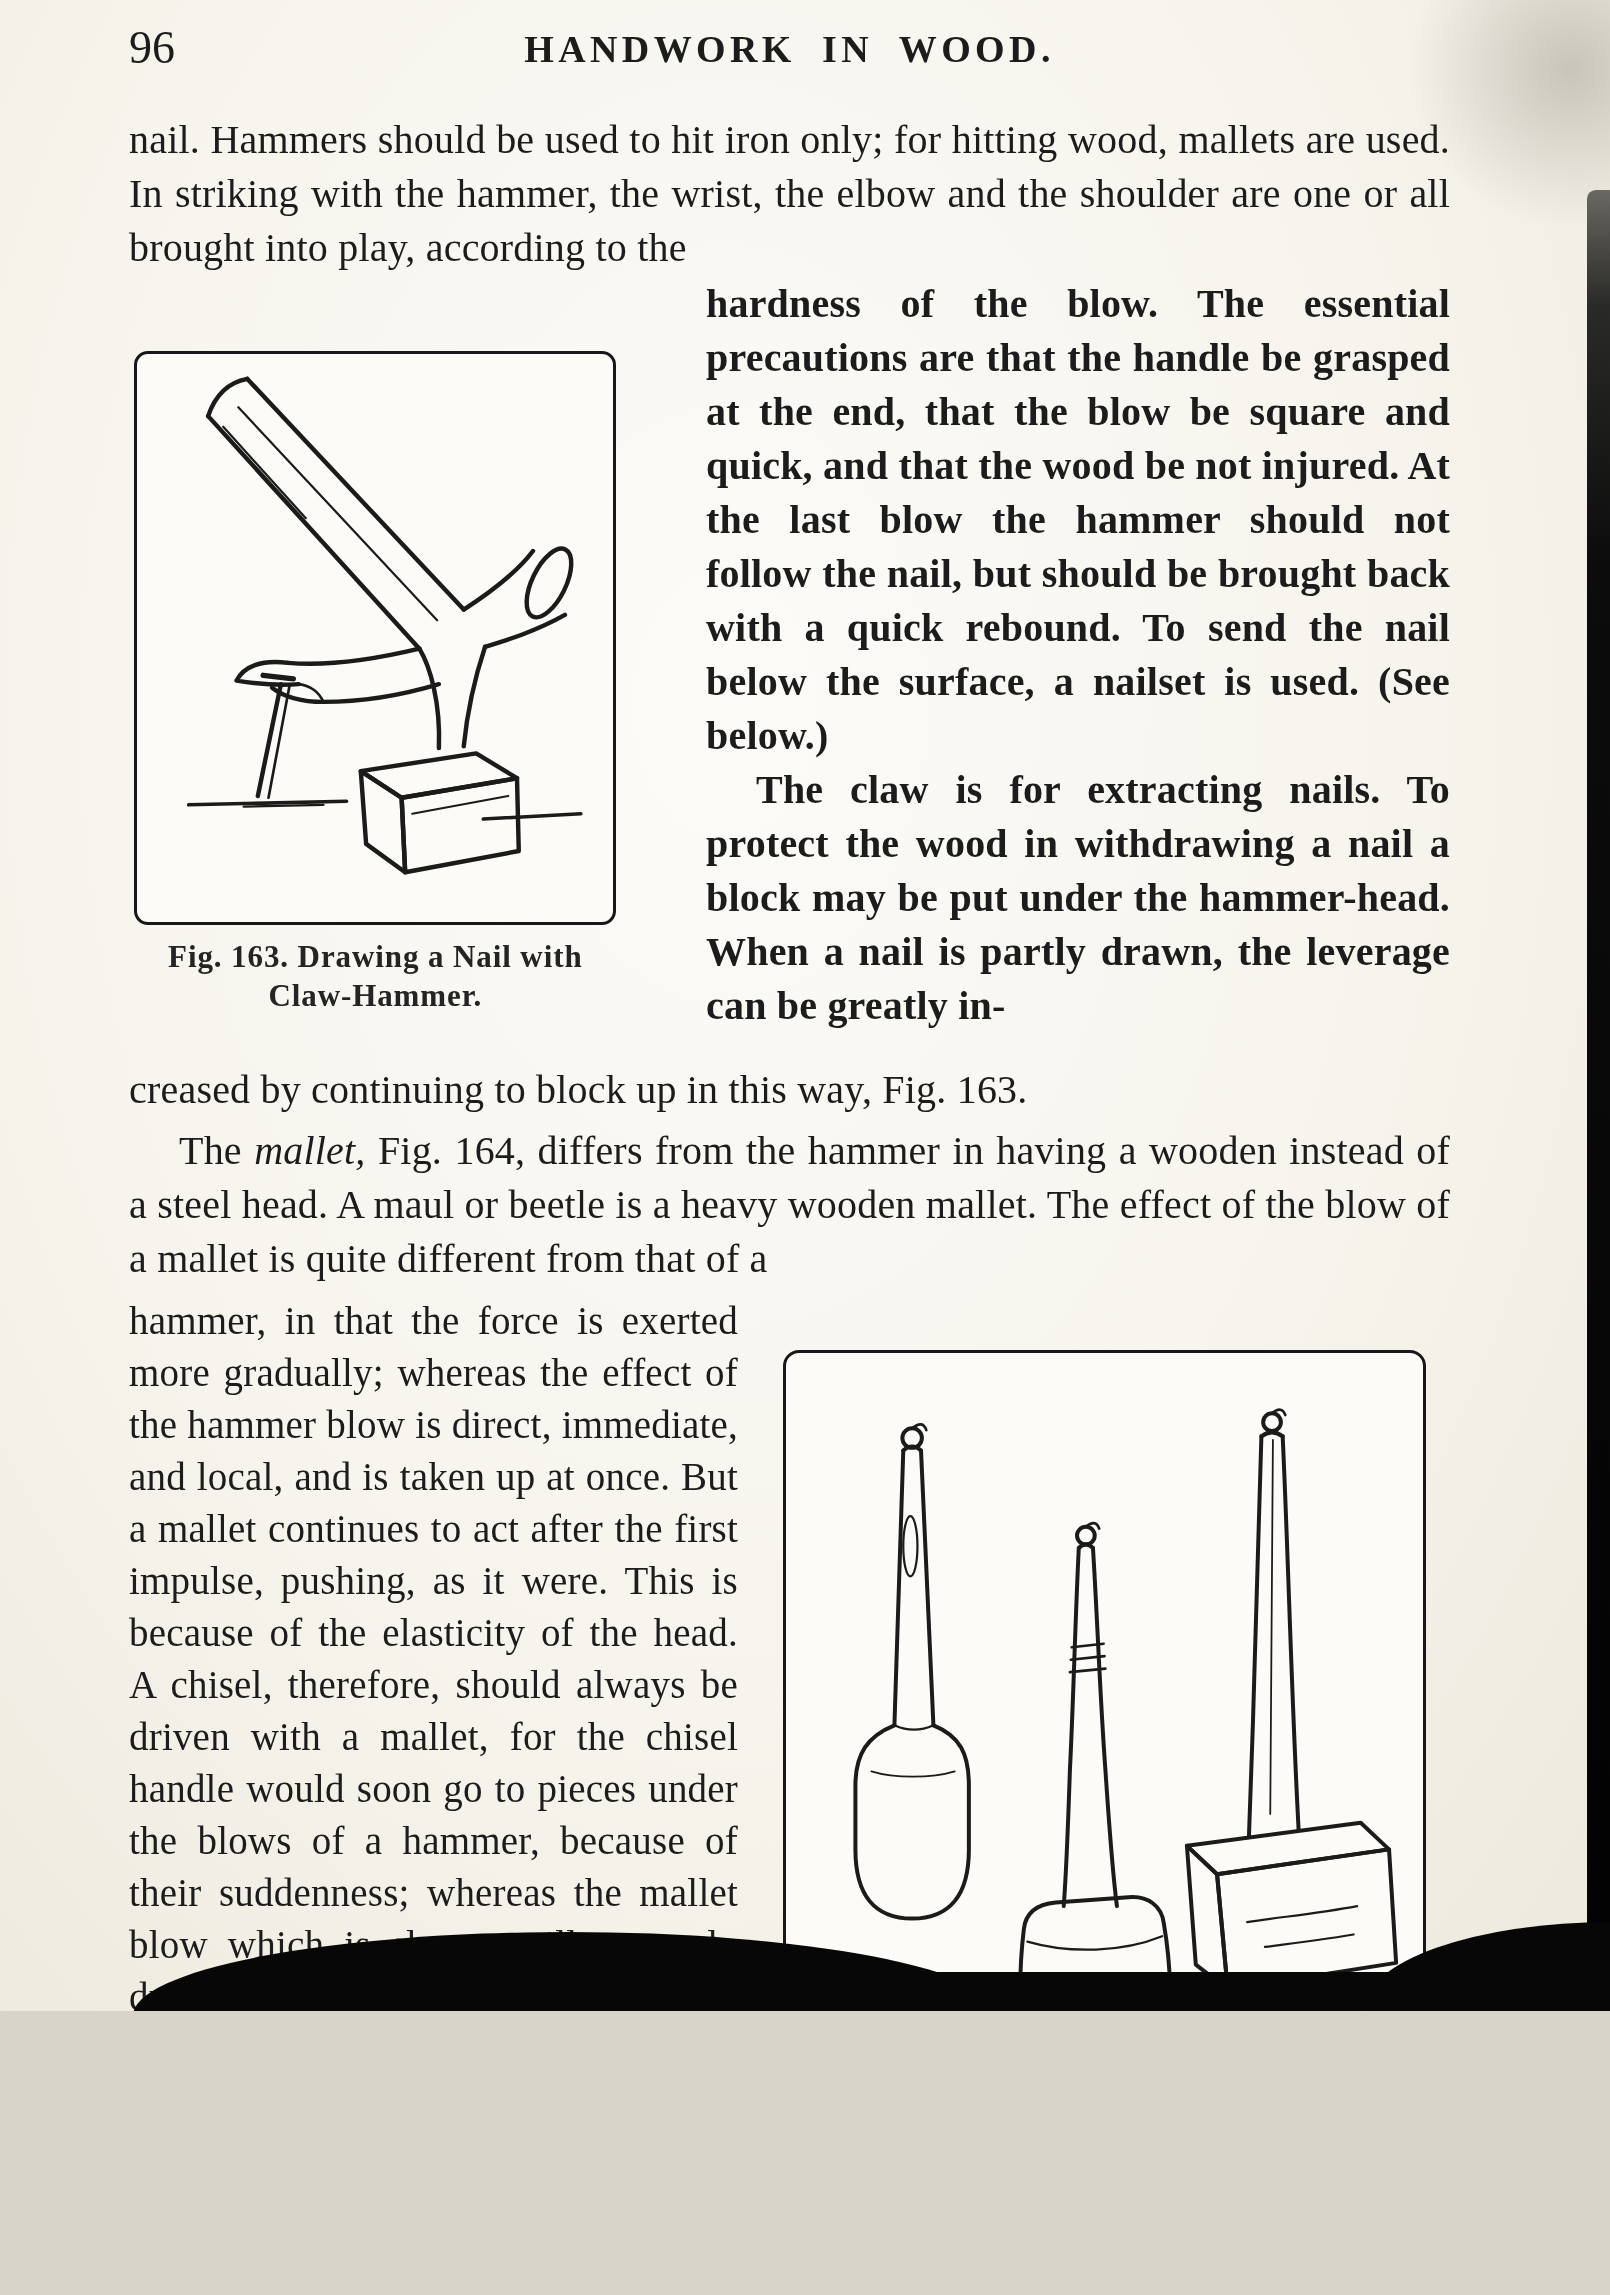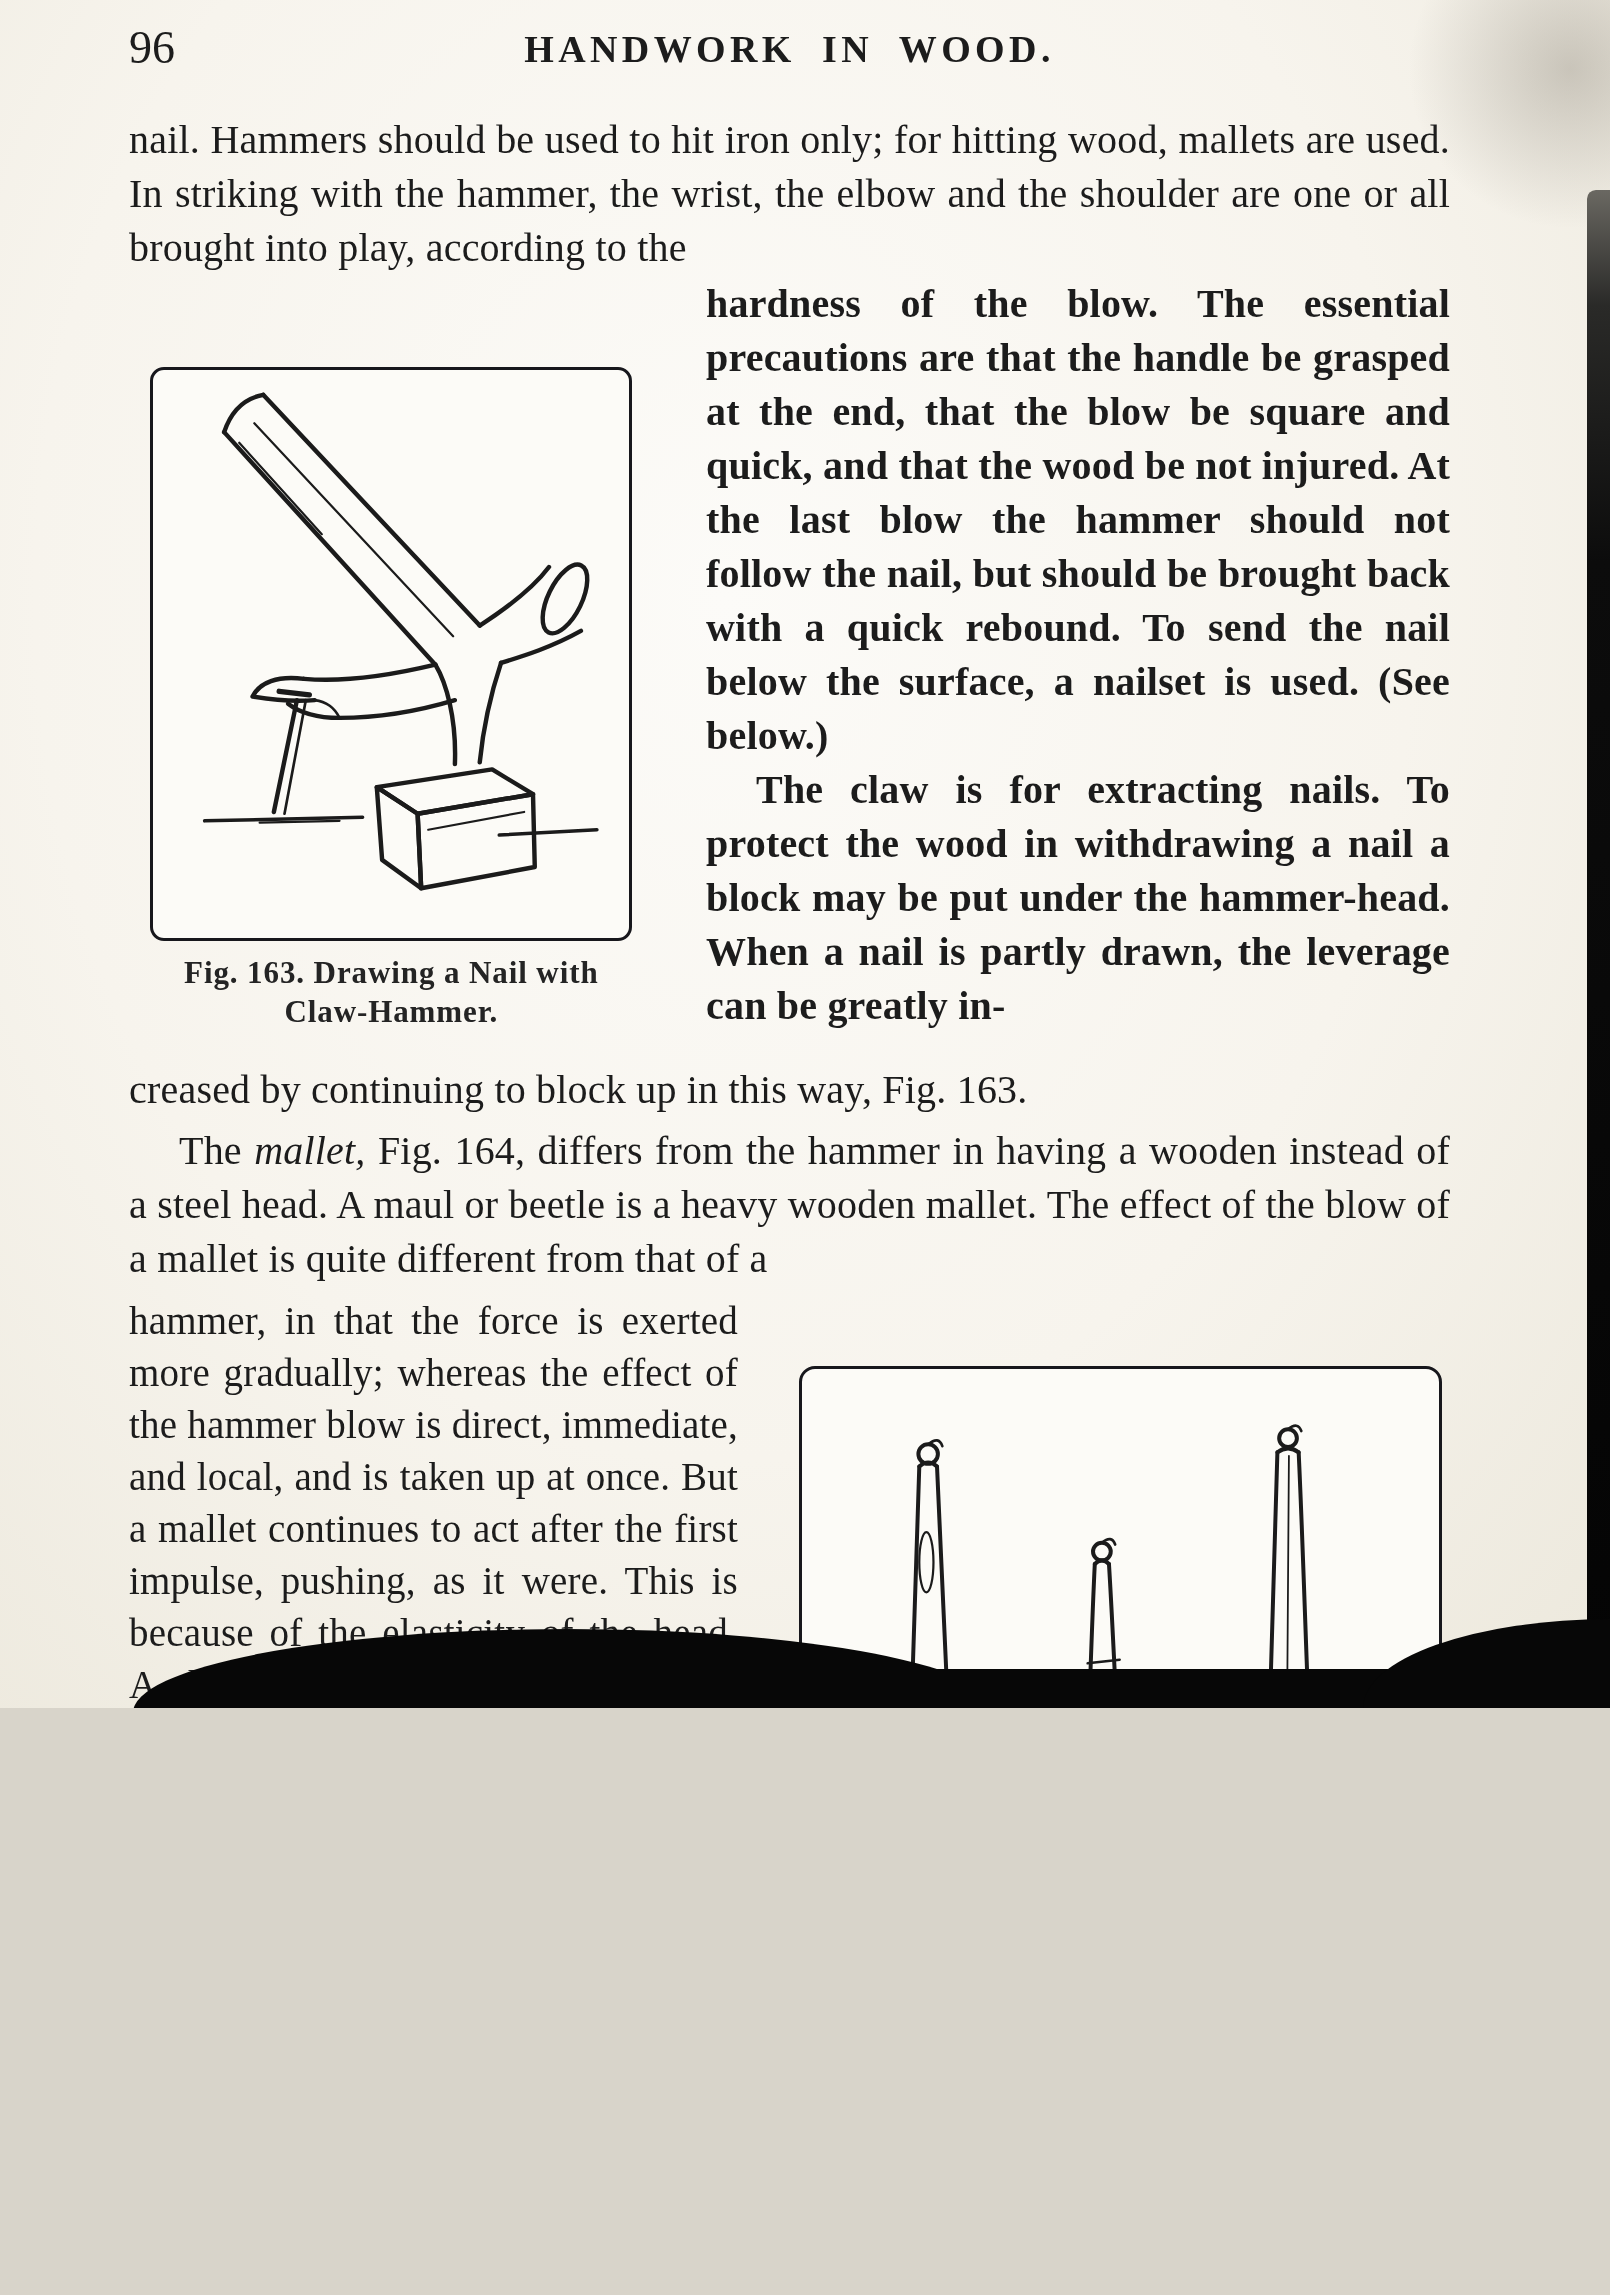--- a/index.html
+++ b/index.html
@@ -1,21 +1,21 @@
 <!DOCTYPE html>
 <html style="font-size:14px"><head>
 <meta charset="utf-8">
 <style>
   * { box-sizing: border-box; }
   html, body { margin: 0; padding: 0; background: #d8d4ca; }
 
   .page {
     position: relative;
     width: 1611px;
-    height: 1708px;
+    height: 2011px;
     background: radial-gradient(ellipse at 45% 35%, #fcfbf8 0%, #f7f4ed 55%, #ece8dc 100%);
     font-family: "Liberation Serif", "DejaVu Serif", serif;
     color: #1c1c1c;
     overflow: hidden;
   }
 
   .page-number {
     position: absolute; left: 129px; top: 21px;
     font-size: 46px; line-height: 53px;
   }
@@ -29,21 +29,21 @@
 
   .para {
     margin: 0; font-size: 40px; line-height: 54px;
     text-align: justify; letter-spacing: 0.2px;
   }
   .indent { text-indent: 50px; }
 
   .section1 { position: relative; min-height: 772px; margin-top: 1.8px; }
   .col-right { margin-left: 577px; width: 744px; font-weight: bold; }
 
-  .fig-block { margin: 16px; padding: 0; }
+  .fig-block { margin: 0; padding: 0; }
   .fig163 { position: absolute; left: 5.3px; top: 74px; width: 531px; }
   .frame163 {
     width: 482px; height: 574px;
     border: 3.5px solid #17171c; border-radius: 14px;
     background: #fcfbf7;
   }
   .fig-caption {
     margin-top: 12.4px; text-align: center;
     font-size: 31px; line-height: 39px; letter-spacing: 0.9px;
     font-weight: bold; color: #242424;

